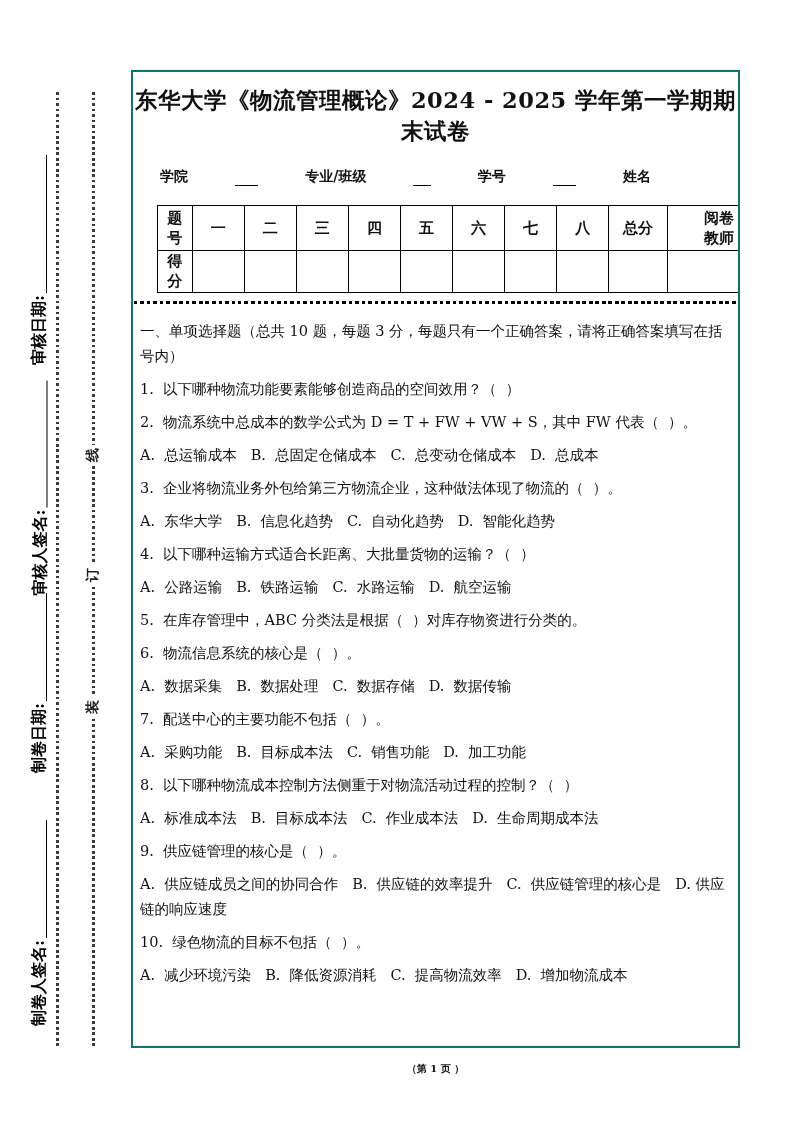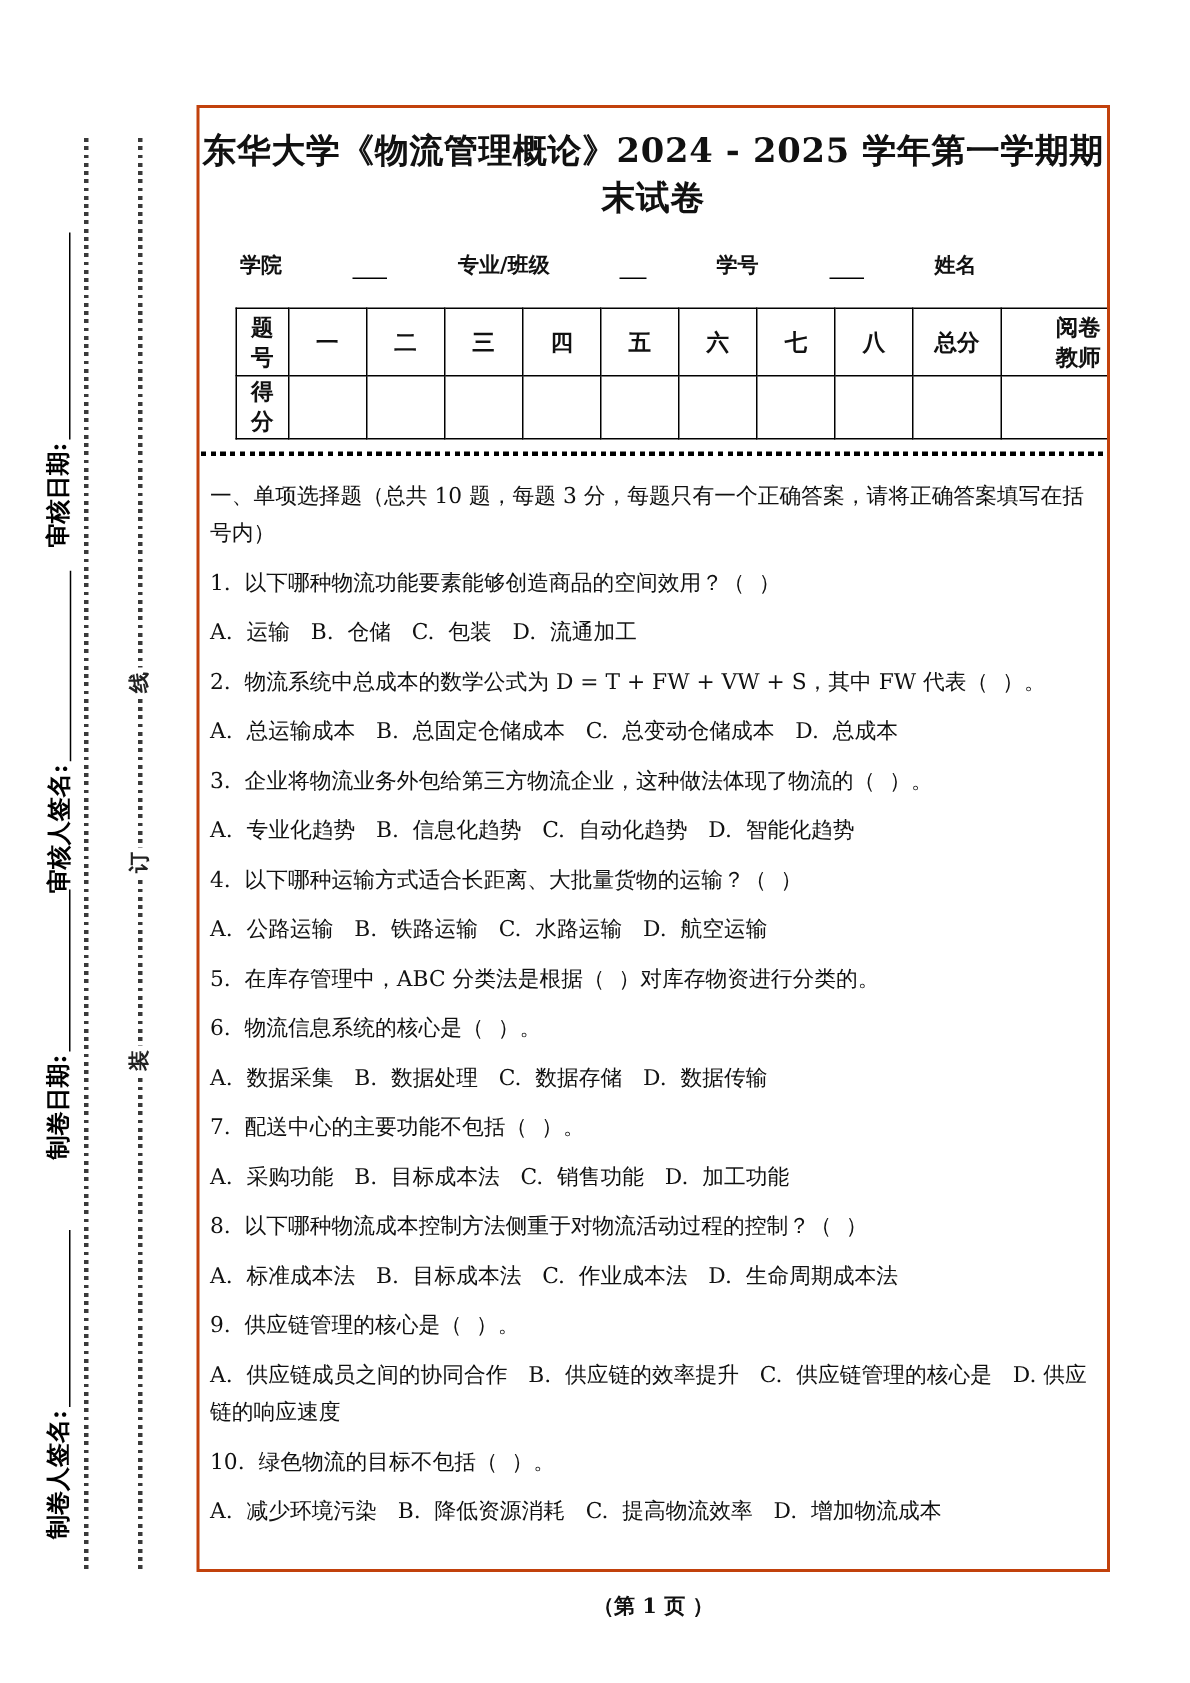--- a/index.html
+++ b/index.html
@@ -16,21 +16,21 @@
   .margin-label{position:absolute;height:22px;display:flex;align-items:center;
                 transform:rotate(-90deg);font-size:16px;font-weight:bold;white-space:nowrap;color:#000;}
   .margin-label .mline{flex:1;border-bottom:1.5px solid #000;height:14px;margin-left:2px;}
   .mlabel-1{left:-66px;top:249px;width:210px;}
   .mlabel-2{left:-68px;top:477px;width:215px;}
   .mlabel-3{left:-51px;top:672px;width:180px;}
   .mlabel-4{left:-64px;top:912px;width:206px;}
 
   
   .paper{position:absolute;left:131px;top:70px;width:609px;height:978px;
-         border:2px solid #c2410c;box-sizing:border-box;background:#fff;overflow:hidden;}
+         border:2px solid #0f766e;box-sizing:border-box;background:#fff;overflow:hidden;}
   .title{text-align:center;font-size:22.5px;font-weight:bold;margin-top:13px;letter-spacing:.5px;}
 
   .fields{display:flex;align-items:flex-start;margin:21px 40px 0 27px;font-size:14px;font-weight:bold;gap:47px;}
   .fields .flabel{white-space:nowrap;}
   .fields .blank{border-bottom:1.5px solid #000;height:17px;display:inline-block;}
   .blank-1{width:88px;}.blank-2{width:65px;}.blank-3{width:88px;}.blank-4{flex:1;}
 
   table.score-table{border-collapse:collapse;margin:19px 0 0 24px;width:614px;table-layout:fixed;
                     font-size:15px;font-weight:bold;}
   table.score-table td{border:1.6px solid #000;text-align:center;vertical-align:middle;
@@ -40,21 +40,21 @@
   td.cell-qno span{display:inline-block;width:17px;}
   td.cell-grader span{display:inline-block;width:34px;}
 
   .dotted-sep{margin:8px 1px 0 1px;height:3.5px;
               background:repeating-linear-gradient(90deg,#000 0 3.5px,transparent 3.5px 6.5px);}
 
   .content{margin:15px 5px 0 7px;font-size:14.5px;line-height:25px;}
   .content p{margin:0 0 8px 0;white-space:pre-wrap;}
 
   .footer{position:absolute;left:131px;top:1062px;width:609px;text-align:center;
-          font-size:14px;font-weight:bold;}
+          font-size:10px;font-weight:bold;}
 </style>
 </head>
 <body>
 
 <div class="page">
 
   <div class="vline vline-inner"></div>
   <div class="vline vline-outer"></div>
 
   <span class="binding-char" style="top:455px;">线</span>
@@ -136,25 +136,24 @@
       </tr>
     </tbody>
       </table>
 
     <div class="dotted-sep"></div>
 
     <div class="content">
       <p>一、单项选择题（总共 10 题，每题 3 分，每题只有一个正确答案，请将正确答案填写在括号内）</p>
 
       <p>1.  以下哪种物流功能要素能够创造商品的空间效用？（  ）</p>
-      <p>A.  运输   B.  仓储   C.  包装   D.  流通加工</p>
       <p>2.  物流系统中总成本的数学公式为 D = T + FW + VW + S，其中 FW 代表（  ）。</p>
       <p>A.  总运输成本   B.  总固定仓储成本   C.  总变动仓储成本   D.  总成本</p>
       <p>3.  企业将物流业务外包给第三方物流企业，这种做法体现了物流的（  ）。</p>
-      <p>A.  专业化趋势   B.  信息化趋势   C.  自动化趋势   D.  智能化趋势</p>
+      <p>A.  东华大学   B.  信息化趋势   C.  自动化趋势   D.  智能化趋势</p>
       <p>4.  以下哪种运输方式适合长距离、大批量货物的运输？（  ）</p>
       <p>A.  公路运输   B.  铁路运输   C.  水路运输   D.  航空运输</p>
       <p>5.  在库存管理中，ABC 分类法是根据（  ）对库存物资进行分类的。</p>
       <p>6.  物流信息系统的核心是（  ）。</p>
       <p>A.  数据采集   B.  数据处理   C.  数据存储   D.  数据传输</p>
       <p>7.  配送中心的主要功能不包括（  ）。</p>
       <p>A.  采购功能   B.  目标成本法   C.  销售功能   D.  加工功能</p>
       <p>8.  以下哪种物流成本控制方法侧重于对物流活动过程的控制？（  ）</p>
       <p>A.  标准成本法   B.  目标成本法   C.  作业成本法   D.  生命周期成本法</p>
       <p>9.  供应链管理的核心是（  ）。</p>

